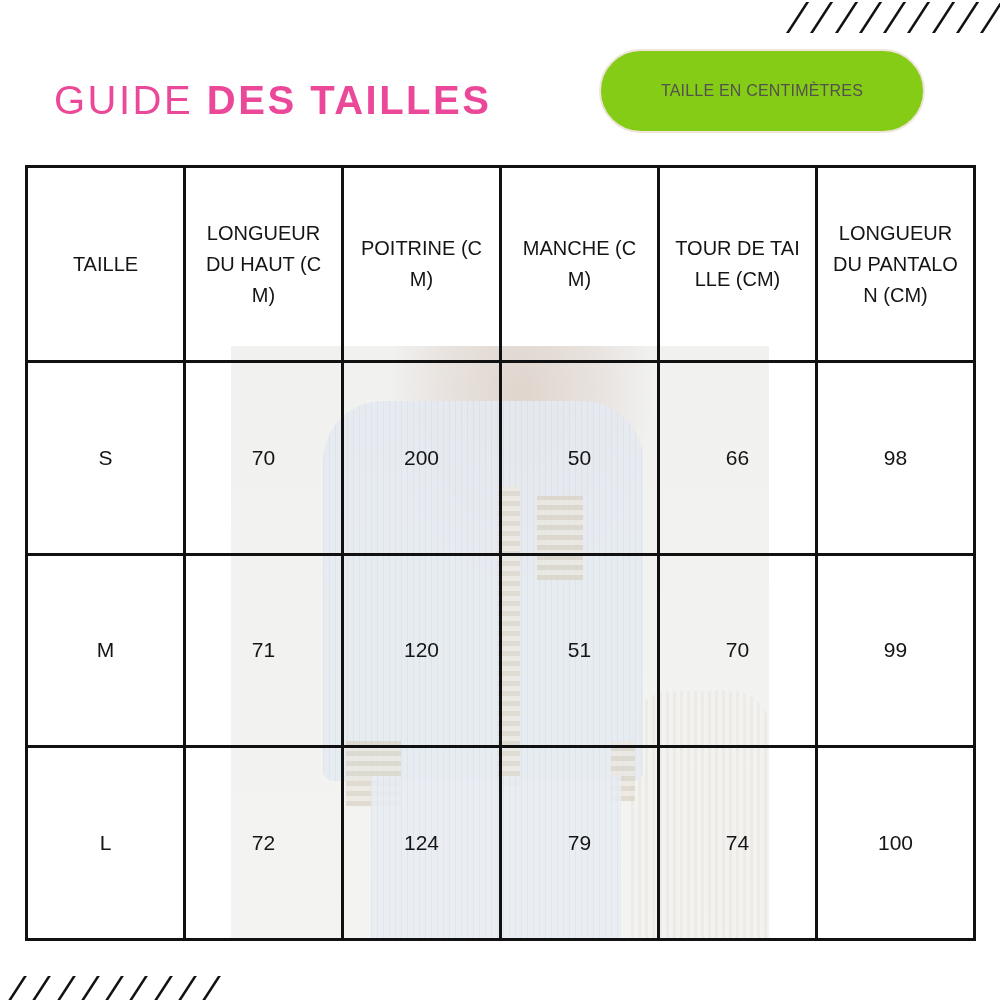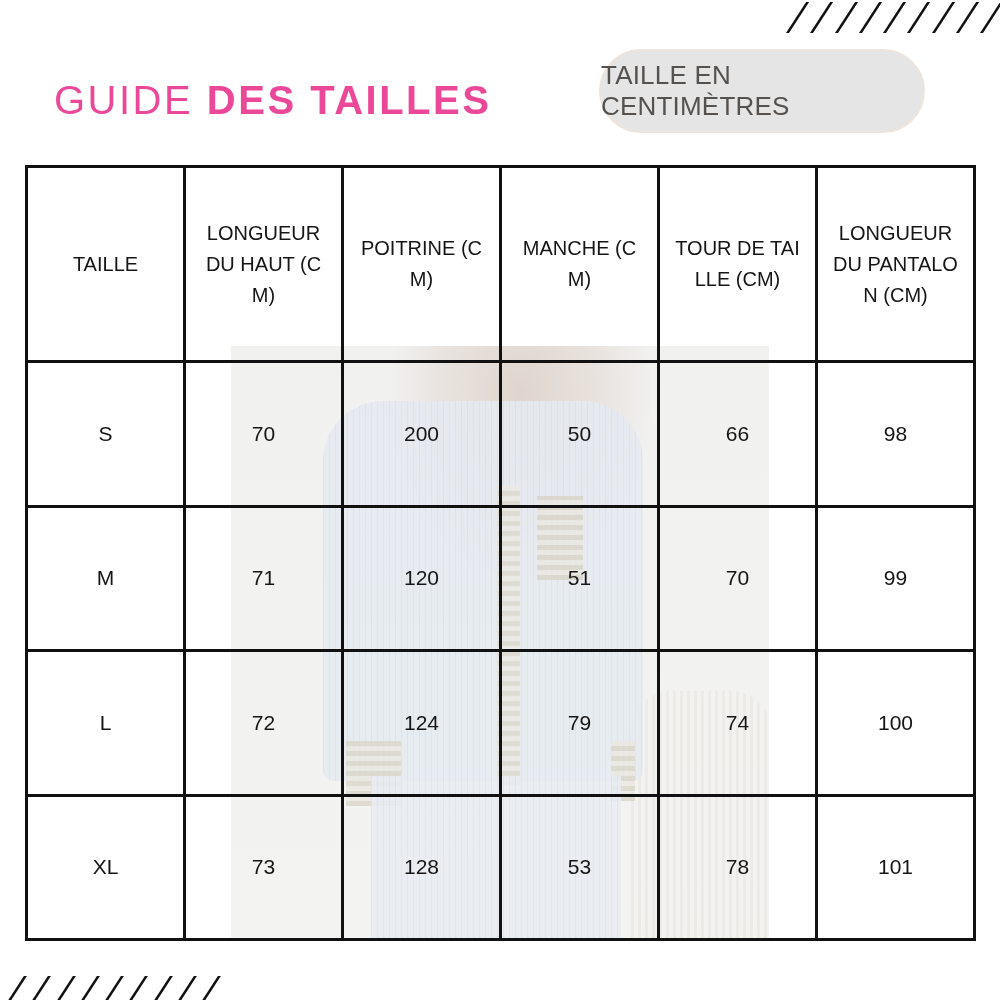--- a/index.html
+++ b/index.html
@@ -56,24 +56,24 @@
       left: 599px;
       top: 49px;
       width: 326px;
       height: 84px;
       border: 2px solid #efe4da;
       border-radius: 44px;
       box-sizing: border-box;
       display: flex;
       align-items: center;
       justify-content: center;
-      font-size: 26px;
+      font-size: 16px;
       color: #55514e;
       letter-spacing: 0.2px;
-      background: #e5e5e5;
+      background: #84cc16;
     }
 
     .photo {
       position: absolute;
       left: 231px;
       top: 346px;
       width: 538px;
       height: 594px;
       background: linear-gradient(180deg, #f1f1f0 0%, #f3f3f2 100%);
       overflow: hidden;
@@ -234,28 +234,20 @@
       <td>99</td>
     </tr>
     <tr>
       <td>L</td>
       <td>72</td>
       <td>124</td>
       <td>79</td>
       <td>74</td>
       <td>100</td>
     </tr>
-    <tr>
-      <td>XL</td>
-      <td>73</td>
-      <td>128</td>
-      <td>53</td>
-      <td>78</td>
-      <td>101</td>
-    </tr>
   </tbody>
 </table>
 
 <div class="stripes stripes-bottom">
   <div class="bar"></div>
   <div class="bar"></div>
   <div class="bar"></div>
   <div class="bar"></div>
   <div class="bar"></div>
   <div class="bar"></div>

